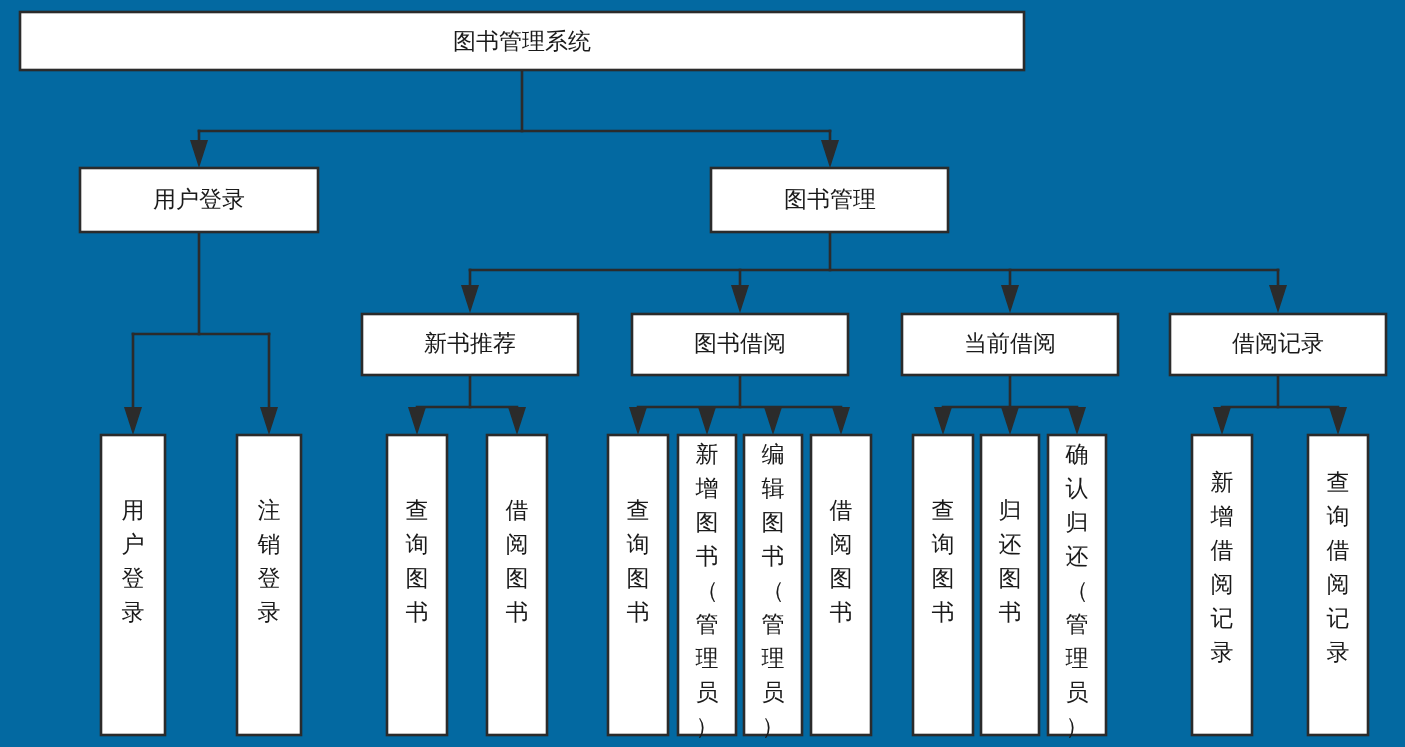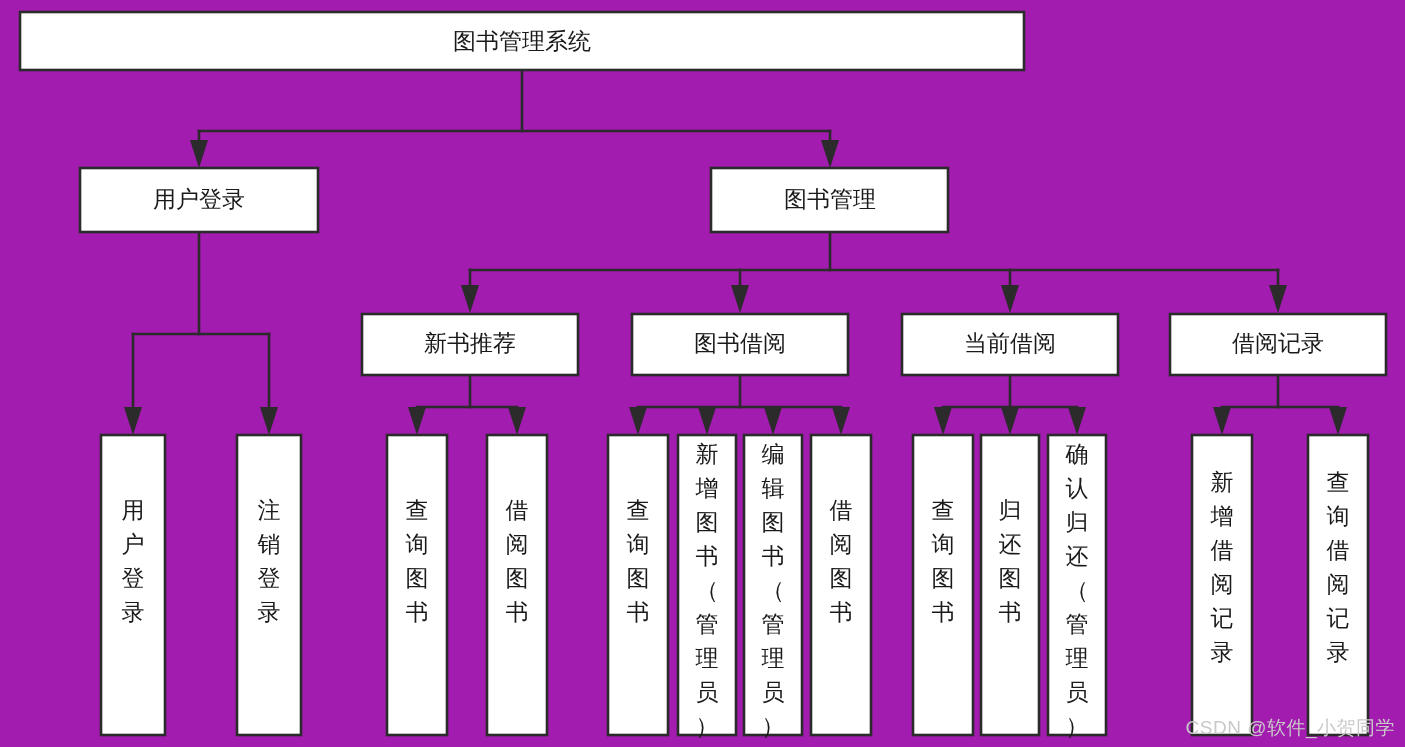--- a/index.html
+++ b/index.html
@@ -10,21 +10,21 @@
   body {
     width: 1405px;
     height: 747px;
     font-family: "Liberation Sans", "DejaVu Sans", sans-serif;
     overflow: hidden;
   }
   #diagram-root {
     position: relative;
     width: 1405px;
     height: 747px;
-    background: #a21caf;
+    background: #0369a1;
   }
   svg.flow {
     position: absolute;
     left: 0;
     top: 0;
     width: 1405px;
     height: 747px;
     display: block;
   }
   .node-rect {
@@ -248,14 +248,13 @@
     </g>
     <g>
       <rect class="node-rect" x="1308" y="435" width="60" height="300"></rect>
       <text class="node-label-v" x="1338" y="490">
         
       <tspan x="1338" y="490">查</tspan><tspan x="1338" y="524">询</tspan><tspan x="1338" y="558">借</tspan><tspan x="1338" y="592">阅</tspan><tspan x="1338" y="626">记</tspan><tspan x="1338" y="660">录</tspan></text>
     </g>
 
   </svg>
 
-  <div class="watermark">CSDN @软件_小贺同学</div>
 </div>
 
 </body></html>

